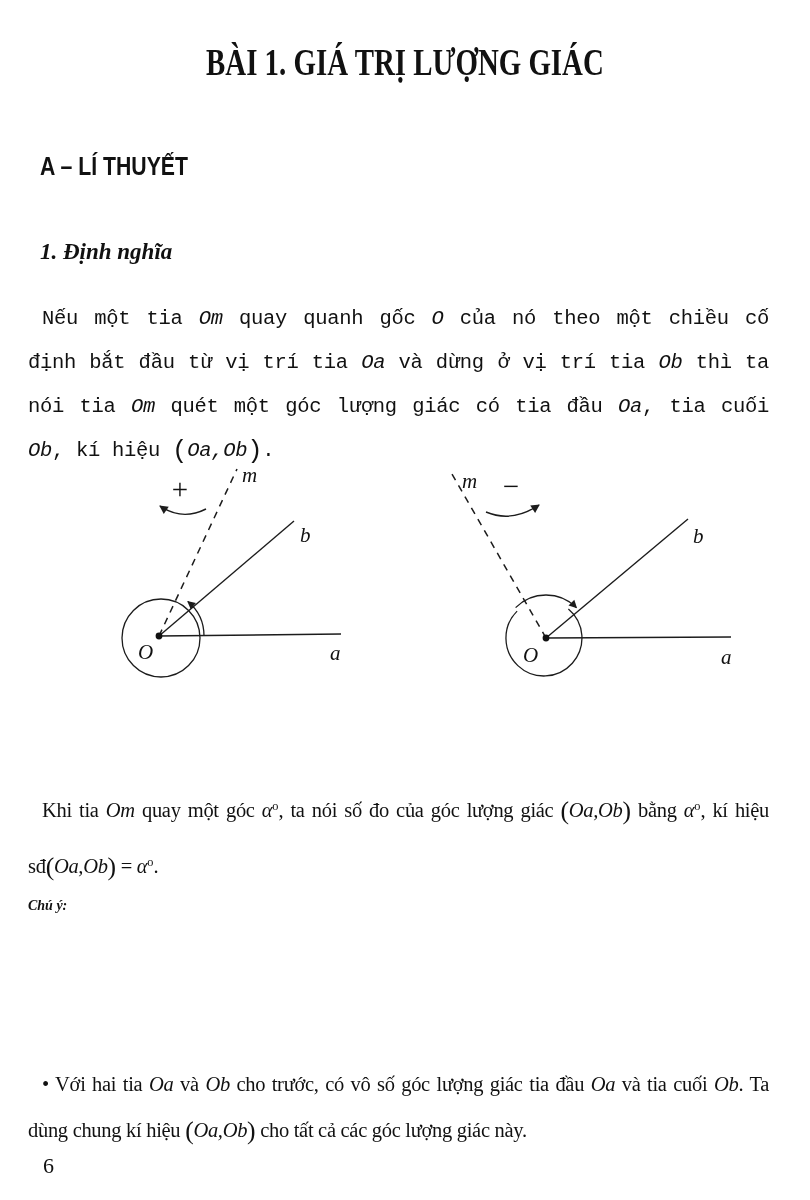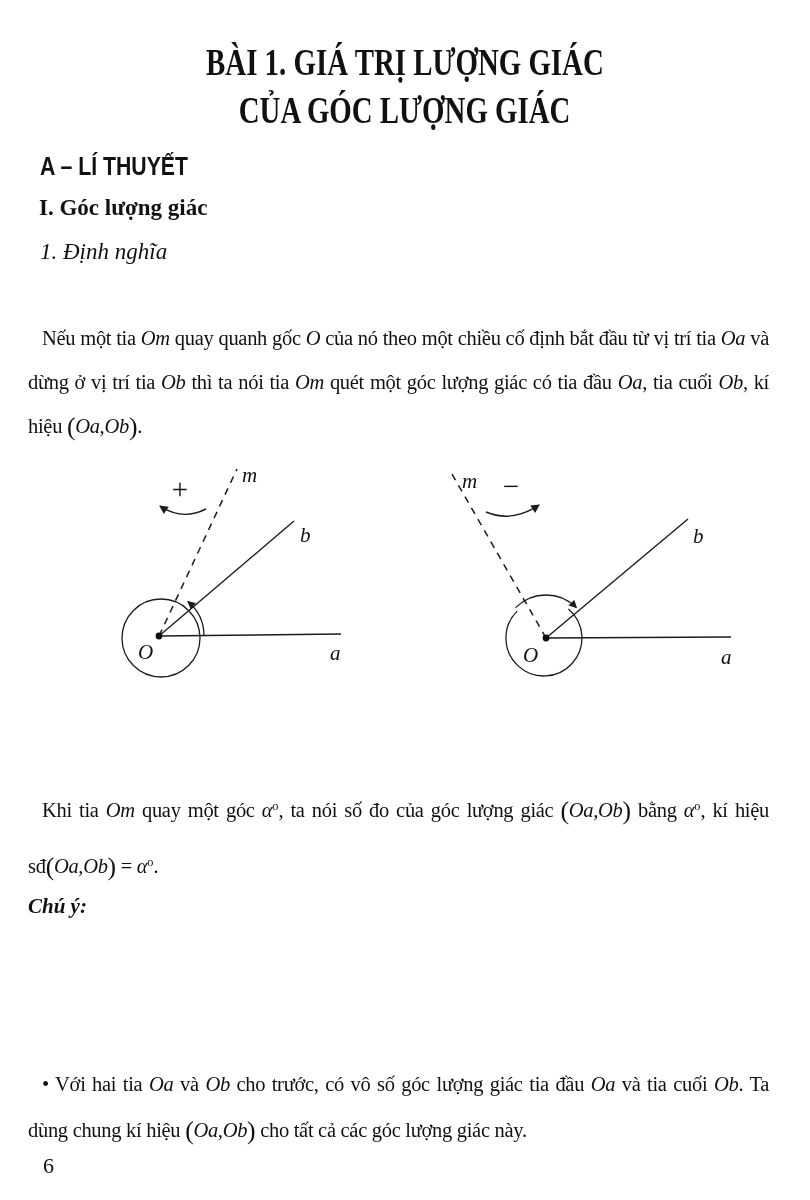--- a/index.html
+++ b/index.html
@@ -30,36 +30,36 @@
     font-family:"Liberation Sans", sans-serif;
     font-weight:bold;font-size:25px;line-height:28px;text-align:right;
   }
   .head-a .squeeze{display:inline-block;transform:scaleX(0.85);transform-origin:0 50%;white-space:nowrap;}
   .head-i{
     position:absolute;left:39px;top:194px;
     font-weight:bold;font-size:23px;line-height:28px;
   }
   .head-1{
     position:absolute;left:40px;top:238px;
-    font-weight:normal;font-style:italic;font-size:23px;line-height:28px;
+    font-weight:bold;font-style:italic;font-size:23px;line-height:28px;
   }
   .body-par{
     position:absolute;left:28px;width:741px;
     font-size:20.5px;line-height:44px;
     letter-spacing:-0.3px;
     text-align:justify;
     text-indent:14px;
   }
   .p1{top:270px;}
-  .p2{top:316px;}
+  .p2{top:297px;font-family:Liberation Mono, monospace;}
   .p-conv{top:690px;}
   .p-meas{top:780px;line-height:52px;}
   .note-head{
     position:absolute;left:28px;top:892px;
-    font-weight:bold;font-style:italic;font-size:21px;line-height:28px;
+    font-weight:bold;font-style:italic;font-size:14px;line-height:28px;
   }
   .note1{top:934px;line-height:47px;}
   .note2{top:1061px;line-height:46px;}
   .page-num{
     position:absolute;left:43px;top:1152px;
     font-size:22px;line-height:28px;
   }
   .seg-i{font-style:italic;}
   .seg-bi{font-style:italic;font-weight:bold;}
   .seg-sup{font-size:0.6em;vertical-align:0.55em;letter-spacing:0;}
@@ -70,28 +70,24 @@
   .stroke{stroke:#1c1c1c;fill:none;}
 </style>
 </head>
 <body>
 
 <div class="page">
 
   <div class="title-line t1">
     <span class="squeeze">BÀI 1. GIÁ TRỊ LƯỢNG GIÁC</span>
   </div>
-  <div class="title-line t2">
-    <span class="squeeze">CỦA GÓC LƯỢNG GIÁC</span>
-  </div>
 
   <div class="head-a">
     <span class="squeeze">A – LÍ THUYẾT</span>
   </div>
-  <div class="head-i">I. Góc lượng giác</div>
   <div class="head-1">1. Định nghĩa</div>
 
   <div class="body-par p2"><span>Nếu một tia </span><span class="seg-i">Om</span><span> quay quanh gốc </span><span class="seg-i">O</span><span> của nó theo một chiều cố định bắt đầu từ vị trí tia </span><span class="seg-i">Oa</span><span> và dừng ở vị trí tia </span><span class="seg-i">Ob</span><span> thì ta nói tia </span><span class="seg-i">Om</span><span> quét một góc lượng giác có tia đầu </span><span class="seg-i">Oa</span><span>, tia cuối </span><span class="seg-i">Ob</span><span>, kí hiệu </span><span class="seg-paren">(</span><span class="seg-i">Oa,Ob</span><span class="seg-paren">)</span><span>.</span></div>
 
   <svg class="figure-svg" width="700" height="250" viewBox="80 450 700 250" xmlns="http://www.w3.org/2000/svg">
     <defs>
       <marker id="arw" markerWidth="7" markerHeight="7" viewBox="0 0 8 8" refX="6.6" refY="4" orient="auto">
         <path d="M0.4,0.4 L7.4,4 L0.4,7.6 z" fill="#1c1c1c"></path>
       </marker>
     </defs>

